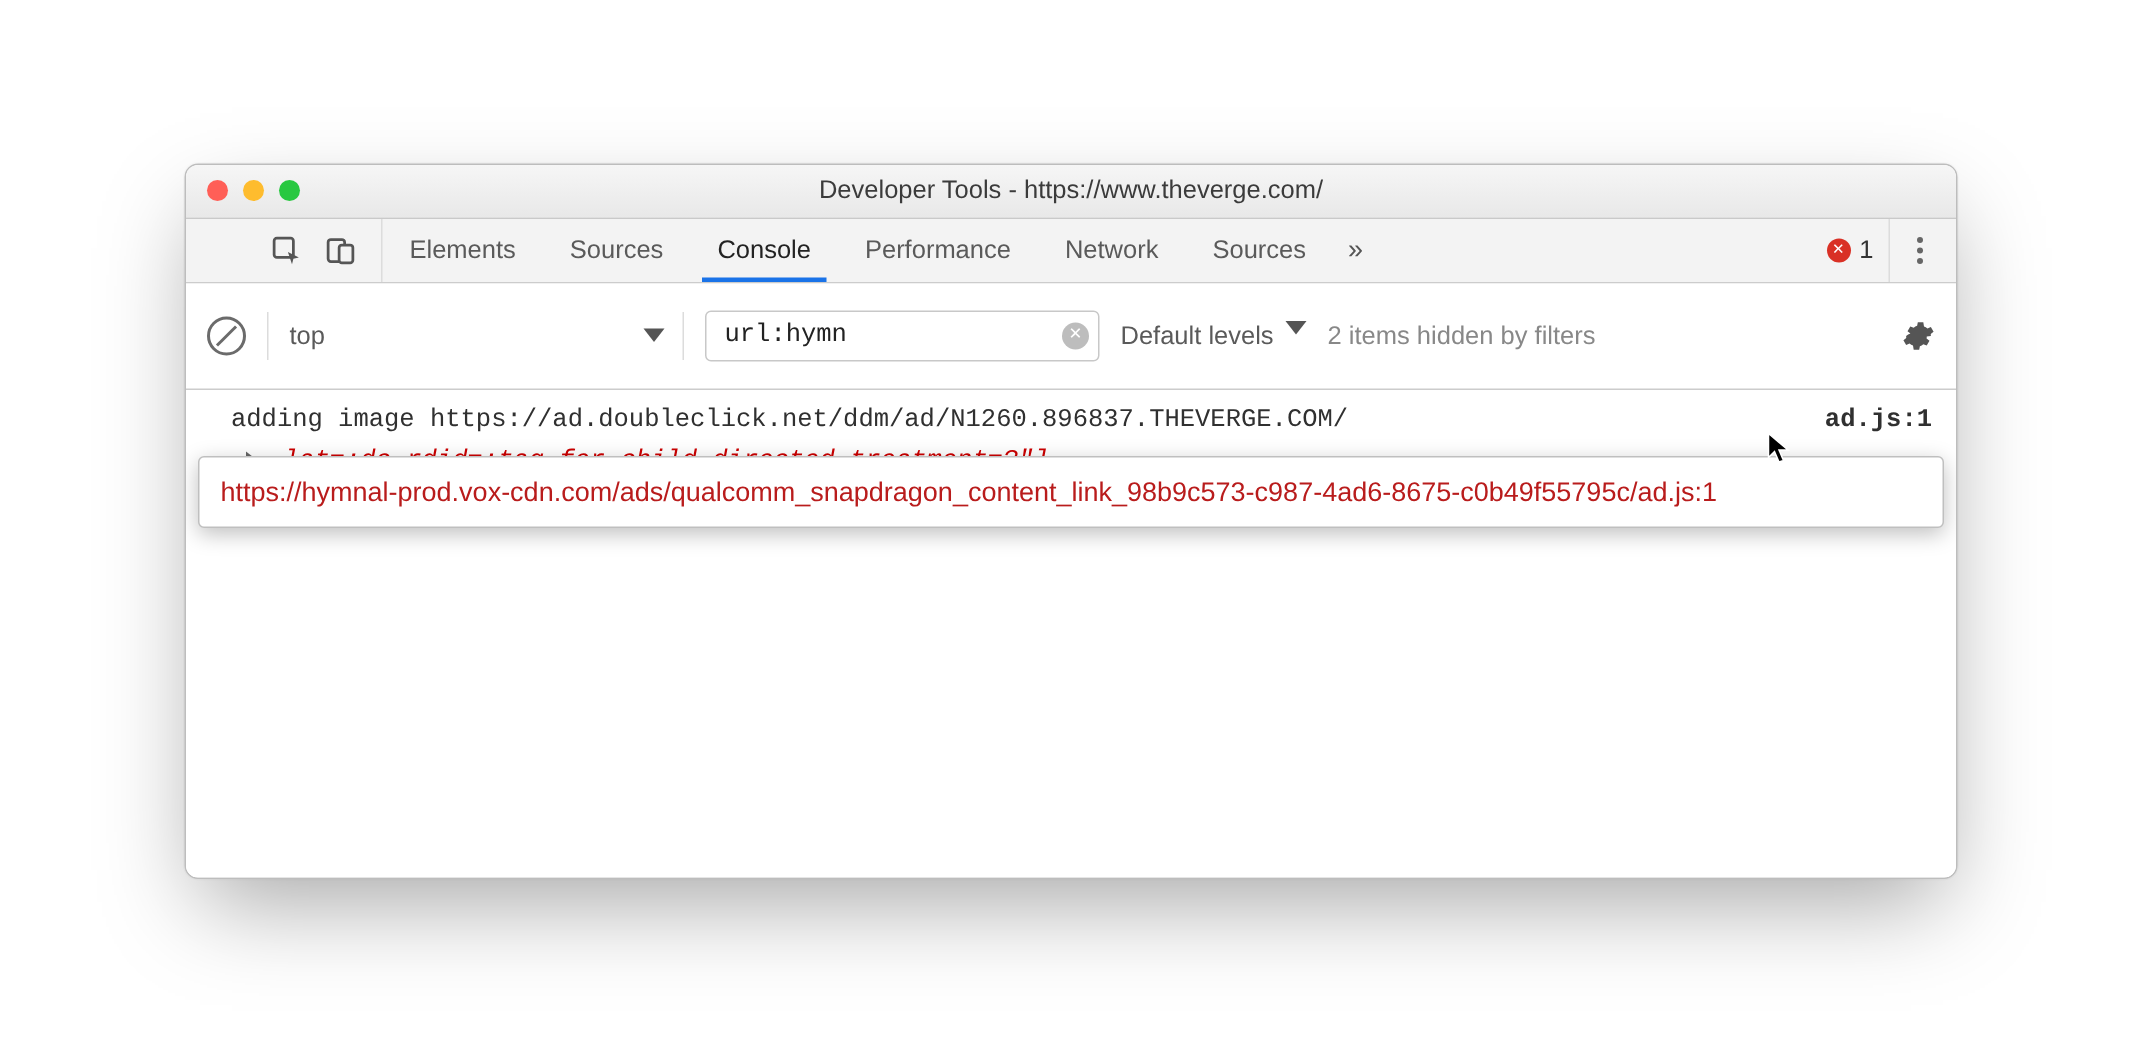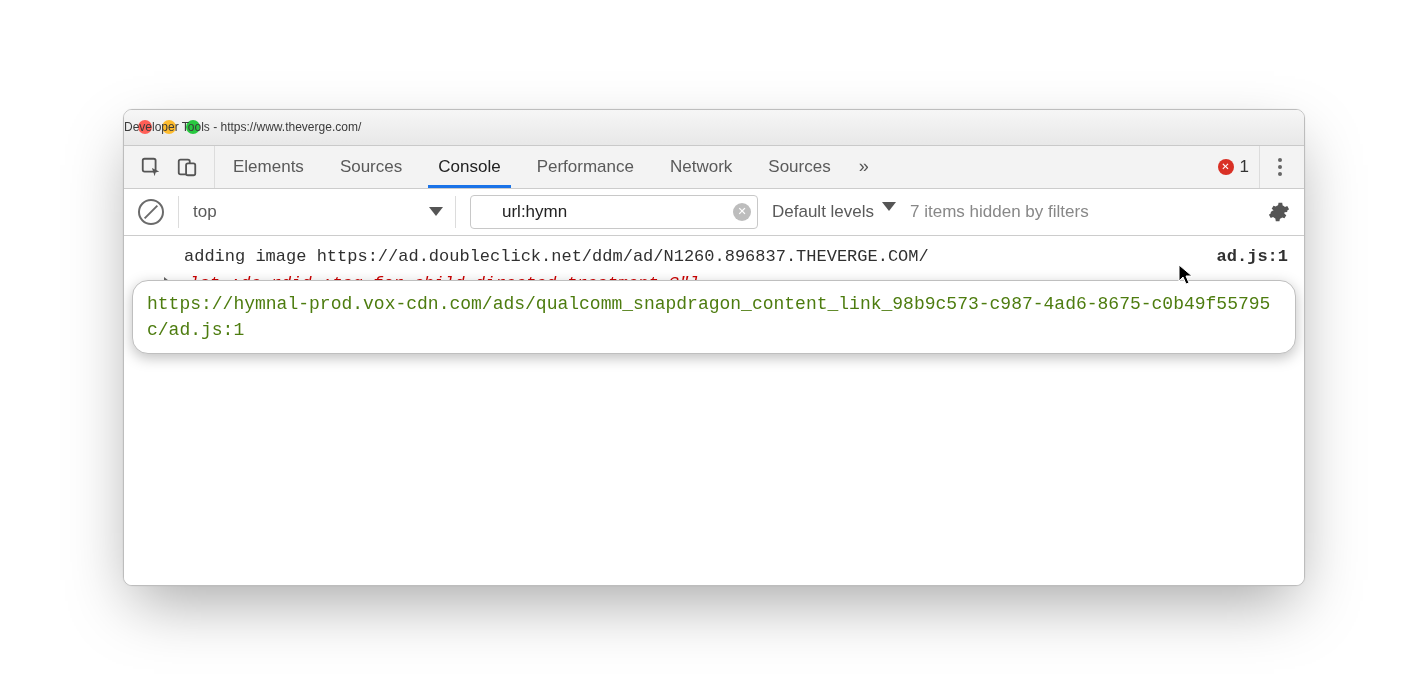--- a/index.html
+++ b/index.html
@@ -45,31 +45,31 @@
   }
   .traffic{
     display:flex;gap:10px;
     padding-left:14px;
   }
   .disc{width:14px;height:14px;border-radius:50%;}
   .disc.red{background:var(--disc-red);}
   .disc.yellow{background:var(--disc-yellow);}
   .disc.green{background:var(--disc-green);}
   .title{
-    position:absolute;left:0;right:0;
-    font-size:12px;color:#3b3b3b;font-weight:400;
+    position:absolute;left:0;right:0;text-align:center;
+    font-size:17px;color:#3b3b3b;font-weight:400;
     pointer-events:none;
   }
   
   .tabstrip{
     height:42px;
     border-bottom:1px solid var(--border);
     display:flex;align-items:stretch;
     background:#f3f3f3;
-    font-size:17px;color:var(--text-light);
+    font-size:17px;color:var(--text-light);padding-left:40px;
   }
   .tool-icons{
     display:flex;align-items:center;gap:14px;
     padding:0 16px;
     border-right:1px solid var(--border-light);
   }
   .tabs{
     display:flex;align-items:stretch;
   }
   .tab{
@@ -91,21 +91,21 @@
   .err-disc::before{content:"✕";color:#fff;font-size:10px;line-height:1;}
   .kebab{width:20px;display:flex;flex-direction:column;align-items:center;gap:3px;cursor:pointer;}
   .kebab span{width:4px;height:4px;background:#666;border-radius:50%;}
   .divider-v{width:1px;background:var(--border-light);align-self:stretch;}
   
   .filterbar{
     height:46px;
     border-bottom:1px solid var(--border);
     display:flex;align-items:center;
     gap:14px;
-    padding:0 14px;
+    padding:12px 14px;
     background:#ffffff;
     font-size:17px;color:var(--text-light);
   }
   .no-entry{width:22px;height:22px;border:2px solid #6b6b6b;border-radius:50%;position:relative;cursor:pointer;flex:none;}
   .no-entry::after{content:"";position:absolute;left:2px;right:2px;top:50%;height:2px;background:#6b6b6b;transform:translateY(-50%) rotate(-45deg);}
   .context-select{
     height:32px;display:flex;align-items:center;gap:8px;
     padding:0 12px 0 14px;
     border-left:1px solid var(--border-light);
     border-right:1px solid var(--border-light);
@@ -119,21 +119,21 @@
   .filter-input-wrap{
     display:flex;align-items:center;
     border:1px solid #c8c8c8;border-radius:4px;
     height:32px;padding:0 6px 0 10px;
     min-width:230px;
     background:#fff;
     gap:8px;
   }
   .filter-input{
     border:none;outline:none;font-size:17px;color:#222;width:100%;
-    font-family:Liberation Sans, sans-serif;background:transparent;margin-left:19px;
+    font-family:Liberation Mono, monospace;background:transparent;
   }
   .clear-x{
     width:18px;height:18px;border-radius:50%;background:#bdbdbd;
     display:flex;align-items:center;justify-content:center;cursor:pointer;flex:none;
   }
   .clear-x::before{content:"✕";color:#fff;font-size:11px;line-height:1;}
   .levels{display:flex;gap:8px;cursor:pointer;}
   .hidden-text{color:var(--text-muted);white-space:nowrap;}
   .gear{cursor:pointer;margin-left:auto;}
   
@@ -144,21 +144,21 @@
     overflow:hidden;
     background:#fff;
   }
   .log-line{
     display:flex;gap:0;
     padding:8px 16px 0 30px;
     color:#303030;
     white-space:nowrap;
     overflow:hidden;
   }
-  .log-line .msg{flex:none;margin-left:30px;}
+  .log-line .msg{flex:none;}
   .log-line .src{margin-left:auto;padding-left:10px;flex:none;font-weight:bold;}
   .expand-row{
     padding:2px 16px 2px 40px;
     color:var(--red-text);
     font-style:italic;
     display:flex;align-items:flex-start;gap:6px;
   }
   .tri-right{
     width:0;height:0;flex:none;margin-top:6px;
     border-top:7px solid transparent;border-bottom:7px solid transparent;border-left:9px solid #666;
@@ -169,26 +169,26 @@
     font-family:var(--mono);
     font-size:18px;font-weight:600;
   }
   
   .tooltip{
     position:absolute;
     left:8px;right:8px;
     top:44px;
     background:#fff;
     border:1px solid #bfbfbf;
-    border-radius:16px;
+    border-radius:4px;
     box-shadow:0 4px 14px rgba(0,0,0,0.25);
     padding:10px 14px;
-    font-family:Liberation Mono, monospace;
+    font-family:Liberation Sans, sans-serif;
     font-size:18px;line-height:1.45;
-    color:#4d7c0f;
+    color:#b91c1c;
     word-break:break-all;
   }
   
   .cursor{
     position:absolute;
     top:28px;right:110px;
     width:16px;height:22px;
     pointer-events:none;
   }
   
@@ -253,21 +253,21 @@
       <span class="caret-down"></span>
     </div>
     <div class="filter-input-wrap">
       <input class="filter-input" value="url:hymn" style="">
       <span class="clear-x"></span>
     </div>
     <div class="levels">
       <span>Default levels</span>
       <span class="caret-down"></span>
     </div>
-    <span class="hidden-text">7 items hidden by filters</span>
+    <span class="hidden-text">2 items hidden by filters</span>
     <span class="gear">
       <svg class="svgicon" width="22" height="22" viewBox="0 0 24 24" fill="#555">
         <path d="M12 8a4 4 0 1 0 0 8 4 4 0 0 0 0-8zm9 4a8.96 8.96 0 0 0-.12-1.44l2.1-1.64-2-3.46-2.48 1a9 9 0 0 0-2.5-1.44L15.5 2h-4l-.5 2.62a9 9 0 0 0-2.5 1.44l-2.48-1-2 3.46 2.1 1.64A8.96 8.96 0 0 0 3 12c0 .49.04.97.12 1.44l-2.1 1.64 2 3.46 2.48-1a9 9 0 0 0 2.5 1.44L8.5 22h4l.5-2.62a9 9 0 0 0 2.5-1.44l2.48 1 2-3.46-2.1-1.64c.08-.47.12-.95.12-1.44z"></path>
       </svg>
     </span>
   </div>
 
   <div class="console-body">
 
     <div class="log-line">

